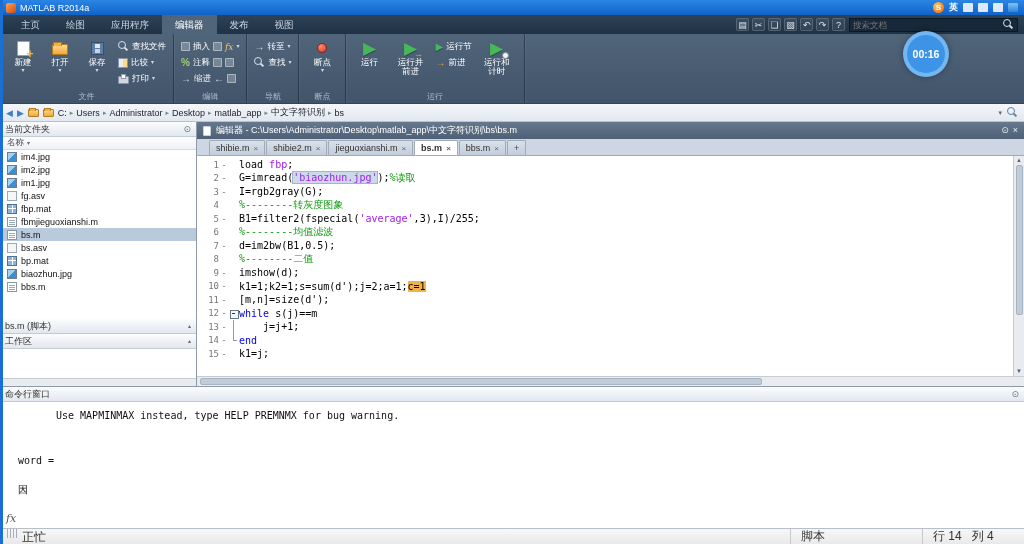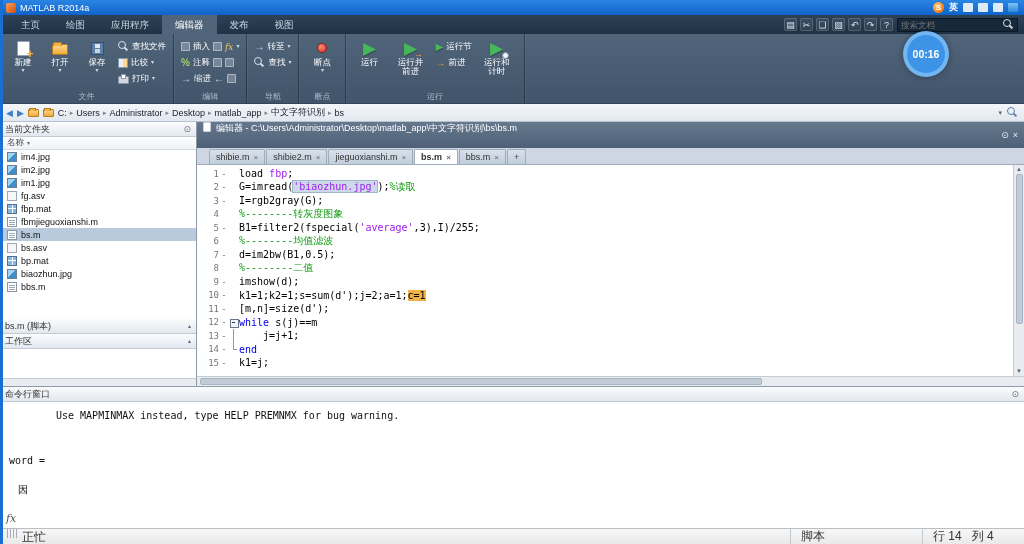--- a/index.html
+++ b/index.html
@@ -17,21 +17,21 @@
   .ime-lang{font-size:9px;font-weight:bold}
   .ime-ic{width:10px;height:9px;background:rgba(255,255,255,.85);border-radius:1px}
   .ime-ic.colored{background:linear-gradient(#7ec3f5,#2f86d6)}
 
   
   .ribbontabs{height:19px;background:linear-gradient(#2e4257,#1f3246);display:flex;align-items:stretch;color:#c9d6e2;flex:0 0 auto;padding-left:8px}
   .rtab{padding:0 13px;line-height:19px;font-size:9.5px;cursor:default}
   .rtab.active{background:#50647a;color:#fff}
   .rtab-right{margin-left:auto;display:flex;align-items:center;gap:4px;padding-right:6px}
   .qi{width:13px;height:13px;display:flex;align-items:center;justify-content:center;color:#dce6f0;font-size:9px;background:rgba(255,255,255,.07);border:1px solid rgba(255,255,255,.16);border-radius:2px}
-  .searchbox{width:121px;height:14px;background:#16283a;border:1px solid #0b1826;display:flex;align-items:center;padding:0 3px;gap:2px}
+  .searchbox{width:169px;height:14px;background:#16283a;border:1px solid #0b1826;display:flex;align-items:center;padding:0 3px;gap:2px}
   .searchbox input{flex:1;background:transparent;border:none;outline:none;color:#b9c9d8;font-size:8.5px;font-family:inherit;min-width:0}
   .ic-mag{width:11px;height:11px;position:relative;display:inline-block;flex:0 0 auto}
   .ic-mag::before{content:'';position:absolute;left:0;top:0;width:6px;height:6px;border:1.5px solid #d6e2ee;border-radius:50%}
   .ic-mag::after{content:'';position:absolute;width:4px;height:2px;background:#d6e2ee;transform:rotate(45deg);left:6px;top:7px}
   .ic-mag.dark::before{border-color:#5b7fa6}
   .ic-mag.dark::after{background:#5b7fa6}
 
   
   .toolstrip{height:70px;background:linear-gradient(#50647a,#41546a);display:flex;color:#fff;border-bottom:1px solid #32455a;flex:0 0 auto}
   .grp{position:relative;display:flex;gap:5px;padding:3px 7px 13px 7px;border-right:1px solid rgba(18,32,48,.55);box-shadow:1px 0 0 rgba(255,255,255,.06)}
@@ -89,21 +89,21 @@
   .fi-image{background:linear-gradient(135deg,#9fd3f0 0 45%,#3f8fd0 45% 100%);border:1px solid #6b7d8e}
   .fi-mat{border:1px solid #55708e;background:linear-gradient(90deg,transparent 4px,#fff 4px 5px,transparent 5px),linear-gradient(0deg,transparent 4px,#fff 4px 5px,transparent 5px),#86b6e0}
   .fi-mfile{background:#fff;border:1px solid #8a97a5;position:relative}
   .fi-mfile::after{content:'';position:absolute;left:1px;right:1px;top:2px;height:1px;background:#9ab;box-shadow:0 2px 0 #9ab,0 4px 0 #9ab}
   .fi-file{background:#f4f6f8;border:1px solid #9aa7b5}
   .ws-body{flex:1;background:#fff}
   .lp-strip{height:8px;background:#e8ecf1;border-top:1px solid #c5ccd4;flex:0 0 auto}
 
   
   .editor{flex:1;display:flex;flex-direction:column;min-width:0}
-  .ed-hdr{height:26px;background:linear-gradient(#66788e,#4e6076);color:#fff;display:flex;gap:5px;padding:0 6px;font-size:9px;flex:0 0 auto}
+  .ed-hdr{height:17px;background:linear-gradient(#66788e,#4e6076);color:#fff;display:flex;align-items:center;gap:5px;padding:0 6px;font-size:9px;flex:0 0 auto}
   .ed-icon{width:8px;height:10px;background:#fff;border:1px solid #c8d2dd;border-radius:1px}
   .ed-right{margin-left:auto;display:flex;gap:4px;align-items:center}
   .circ.light{color:#e8eef5}
   .tabbar{height:17px;background:#cdd6e2;border-bottom:1px solid #9fabb9;display:flex;align-items:flex-end;padding:1px 12px 0;flex:0 0 auto}
   .etab{height:15px;background:linear-gradient(#d8e0ea,#c2cedb);border:1px solid #9fabb9;border-bottom:none;display:flex;align-items:center;gap:4px;padding:0 6px;font-size:9px;color:#333;margin-right:1px;border-radius:2px 2px 0 0;white-space:nowrap}
   .etab.active{background:#fff;font-weight:bold}
   .etab.plus{padding:0 6px;color:#445}
   .tclose{color:#667;font-size:8px}
   .codearea{flex:1;background:#fff;display:flex;min-height:0}
   .code-rows{flex:1;padding-top:2px;font-family:"DejaVu Sans Mono",monospace;font-size:10px;overflow:hidden}
@@ -127,21 +127,21 @@
   .sarrow{font-size:6px;color:#56616d;line-height:7px}
   .vthumb{width:7px;height:150px;background:#c2ccd8;border:1px solid #a8b4c2;border-radius:2px;margin:1px 0}
   .vfill{flex:1}
   .hscroll{height:10px;background:#e8ecf1;border-top:1px solid #c5ccd4;position:relative;flex:0 0 auto}
   .hthumb{position:absolute;left:3px;top:1px;height:7px;width:68%;background:#c2ccd8;border:1px solid #a8b4c2;border-radius:2px}
 
   
   .cmdwin{height:142px;display:flex;flex-direction:column;border-top:1px solid #8e9aa6;flex:0 0 auto}
   .cmd-body{flex:1;background:#fff;position:relative;font-family:"DejaVu Sans Mono",monospace;font-size:10px;color:#111;padding-top:8px;overflow:hidden}
   .cmd-warning{margin-left:56px}
-  .cmd-word{margin-left:9px;margin-top:34px}
+  .cmd-word{margin-left:18px;margin-top:34px}
   .cmd-result{margin-left:18px;margin-top:17px}
   .cmd-fx{position:absolute;left:6px;bottom:3px;font-family:"DejaVu Serif",serif;font-style:italic;font-size:11px;color:#555}
 
   
   .statusbar{height:16px;background:linear-gradient(#f7f7f7,#e9e9e9);border-top:1px solid #b9bfc6;display:flex;align-items:flex-start;font-size:12px;color:#333;padding:0 2px;flex:0 0 auto}
   .grip{width:10px;height:9px;background:repeating-linear-gradient(90deg,#aab 0 1px,transparent 1px 3px);margin:0 5px}
   .sb-spacer{flex:1}
   .sb-cell{border-left:1px solid #c3c9cf;height:100%;display:flex;align-items:center;padding:0 10px}
   .sb-cell.type{width:132px}
   .sb-cell.pos{width:100px}

